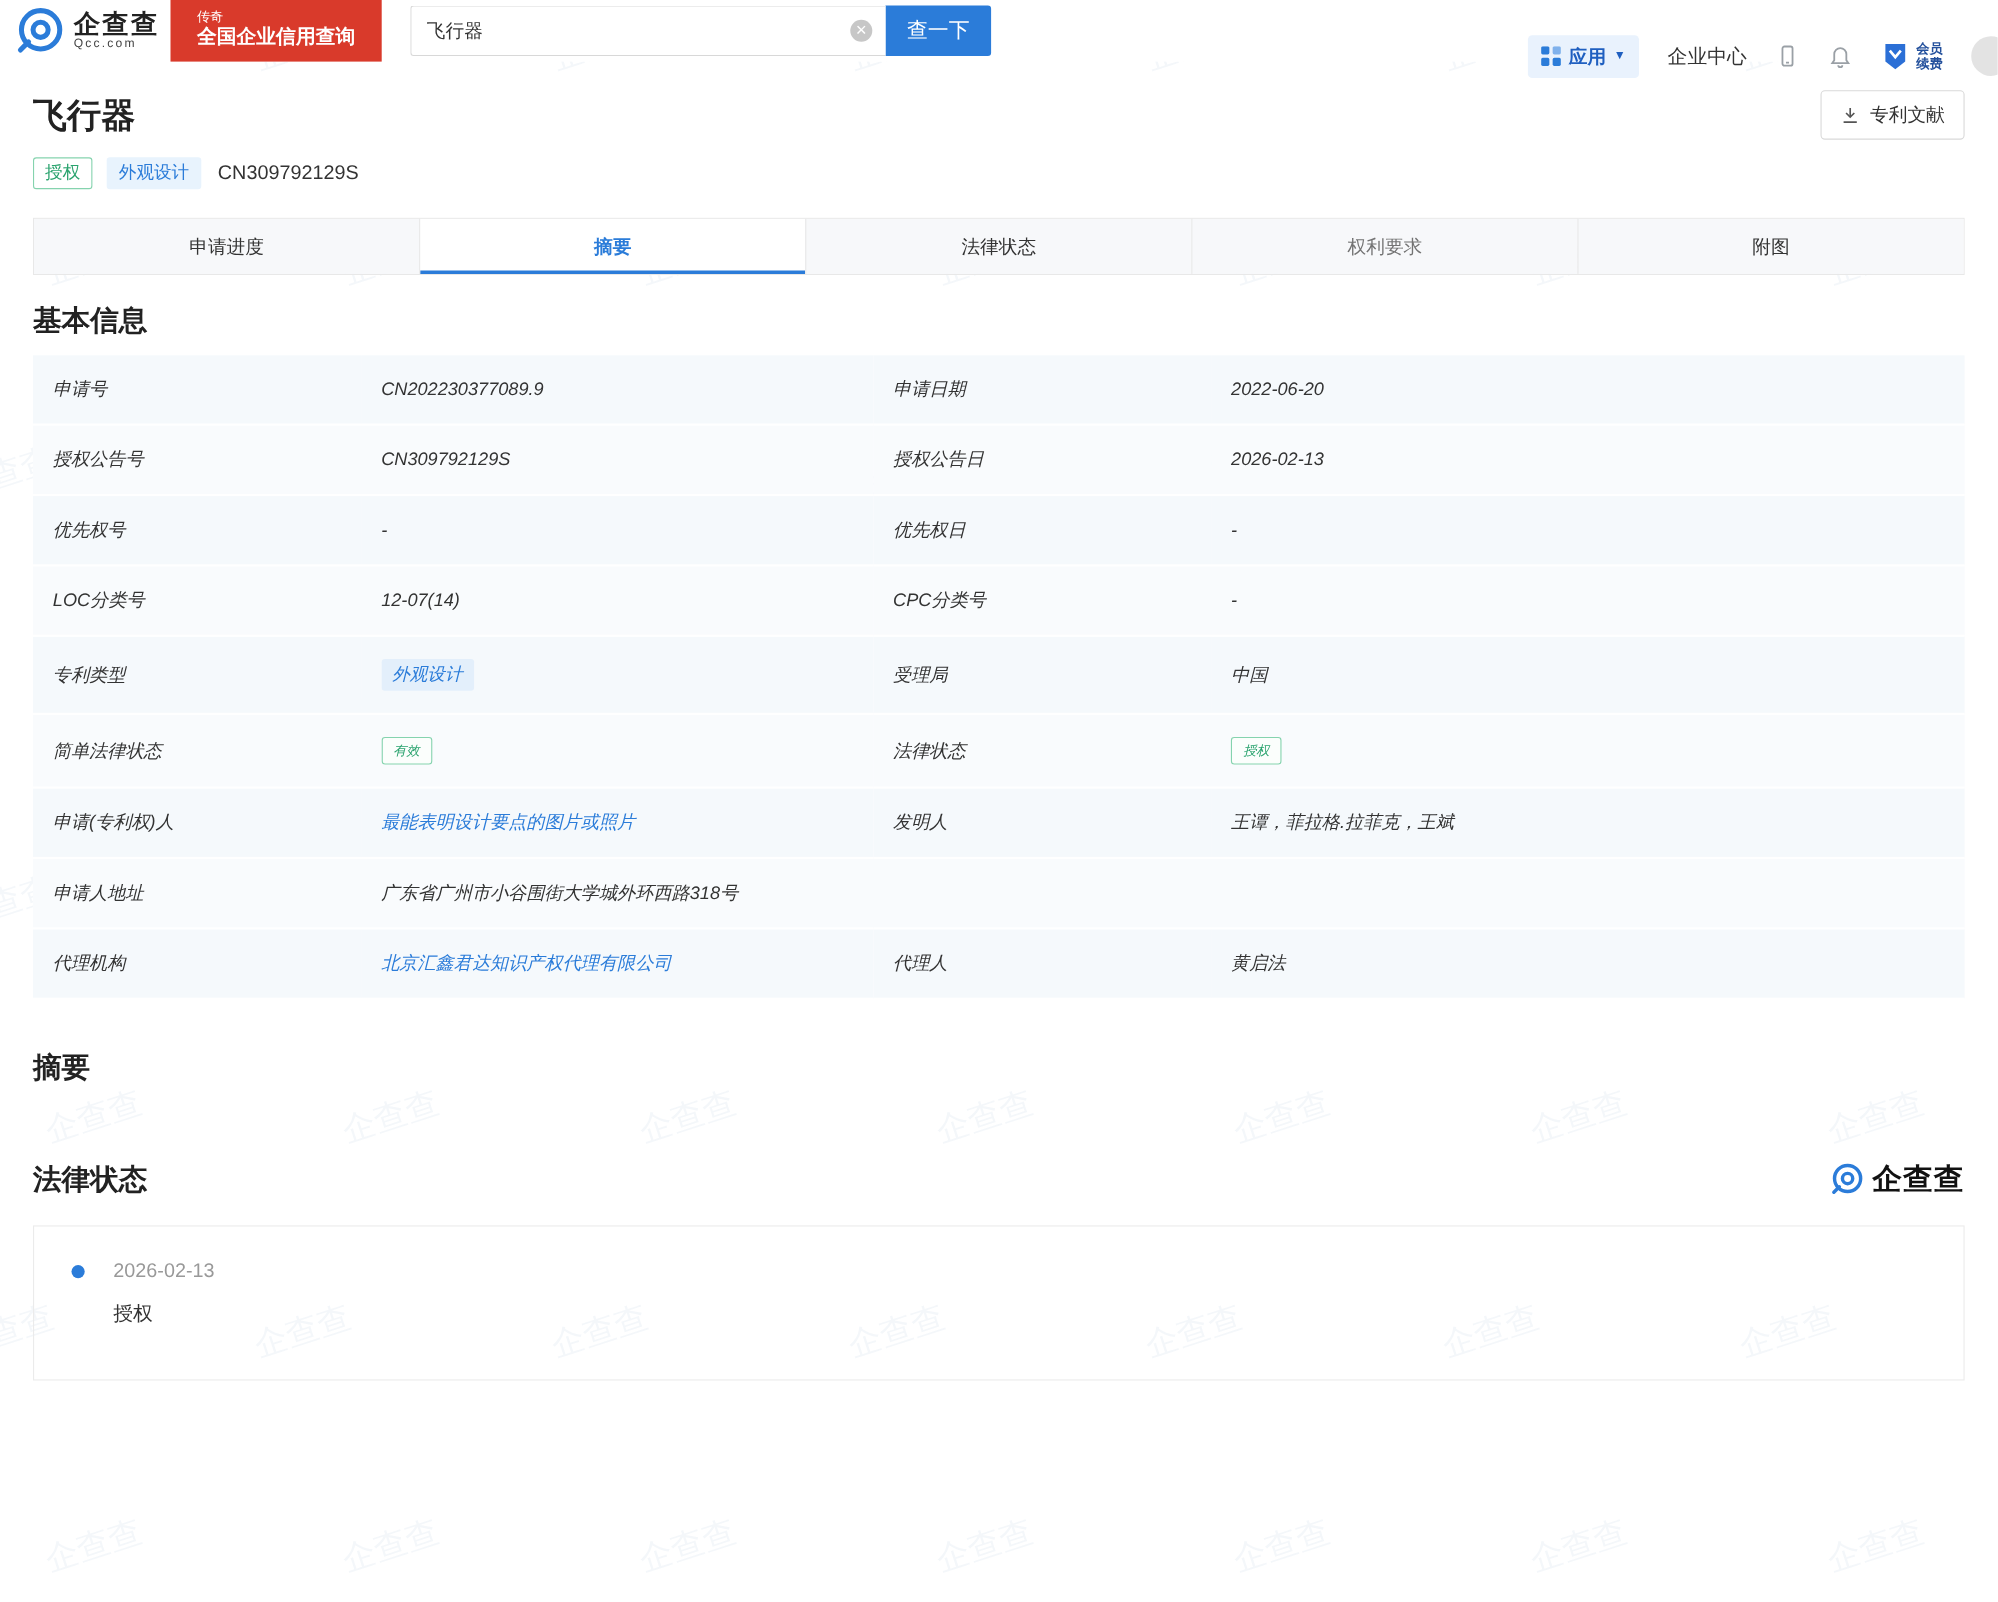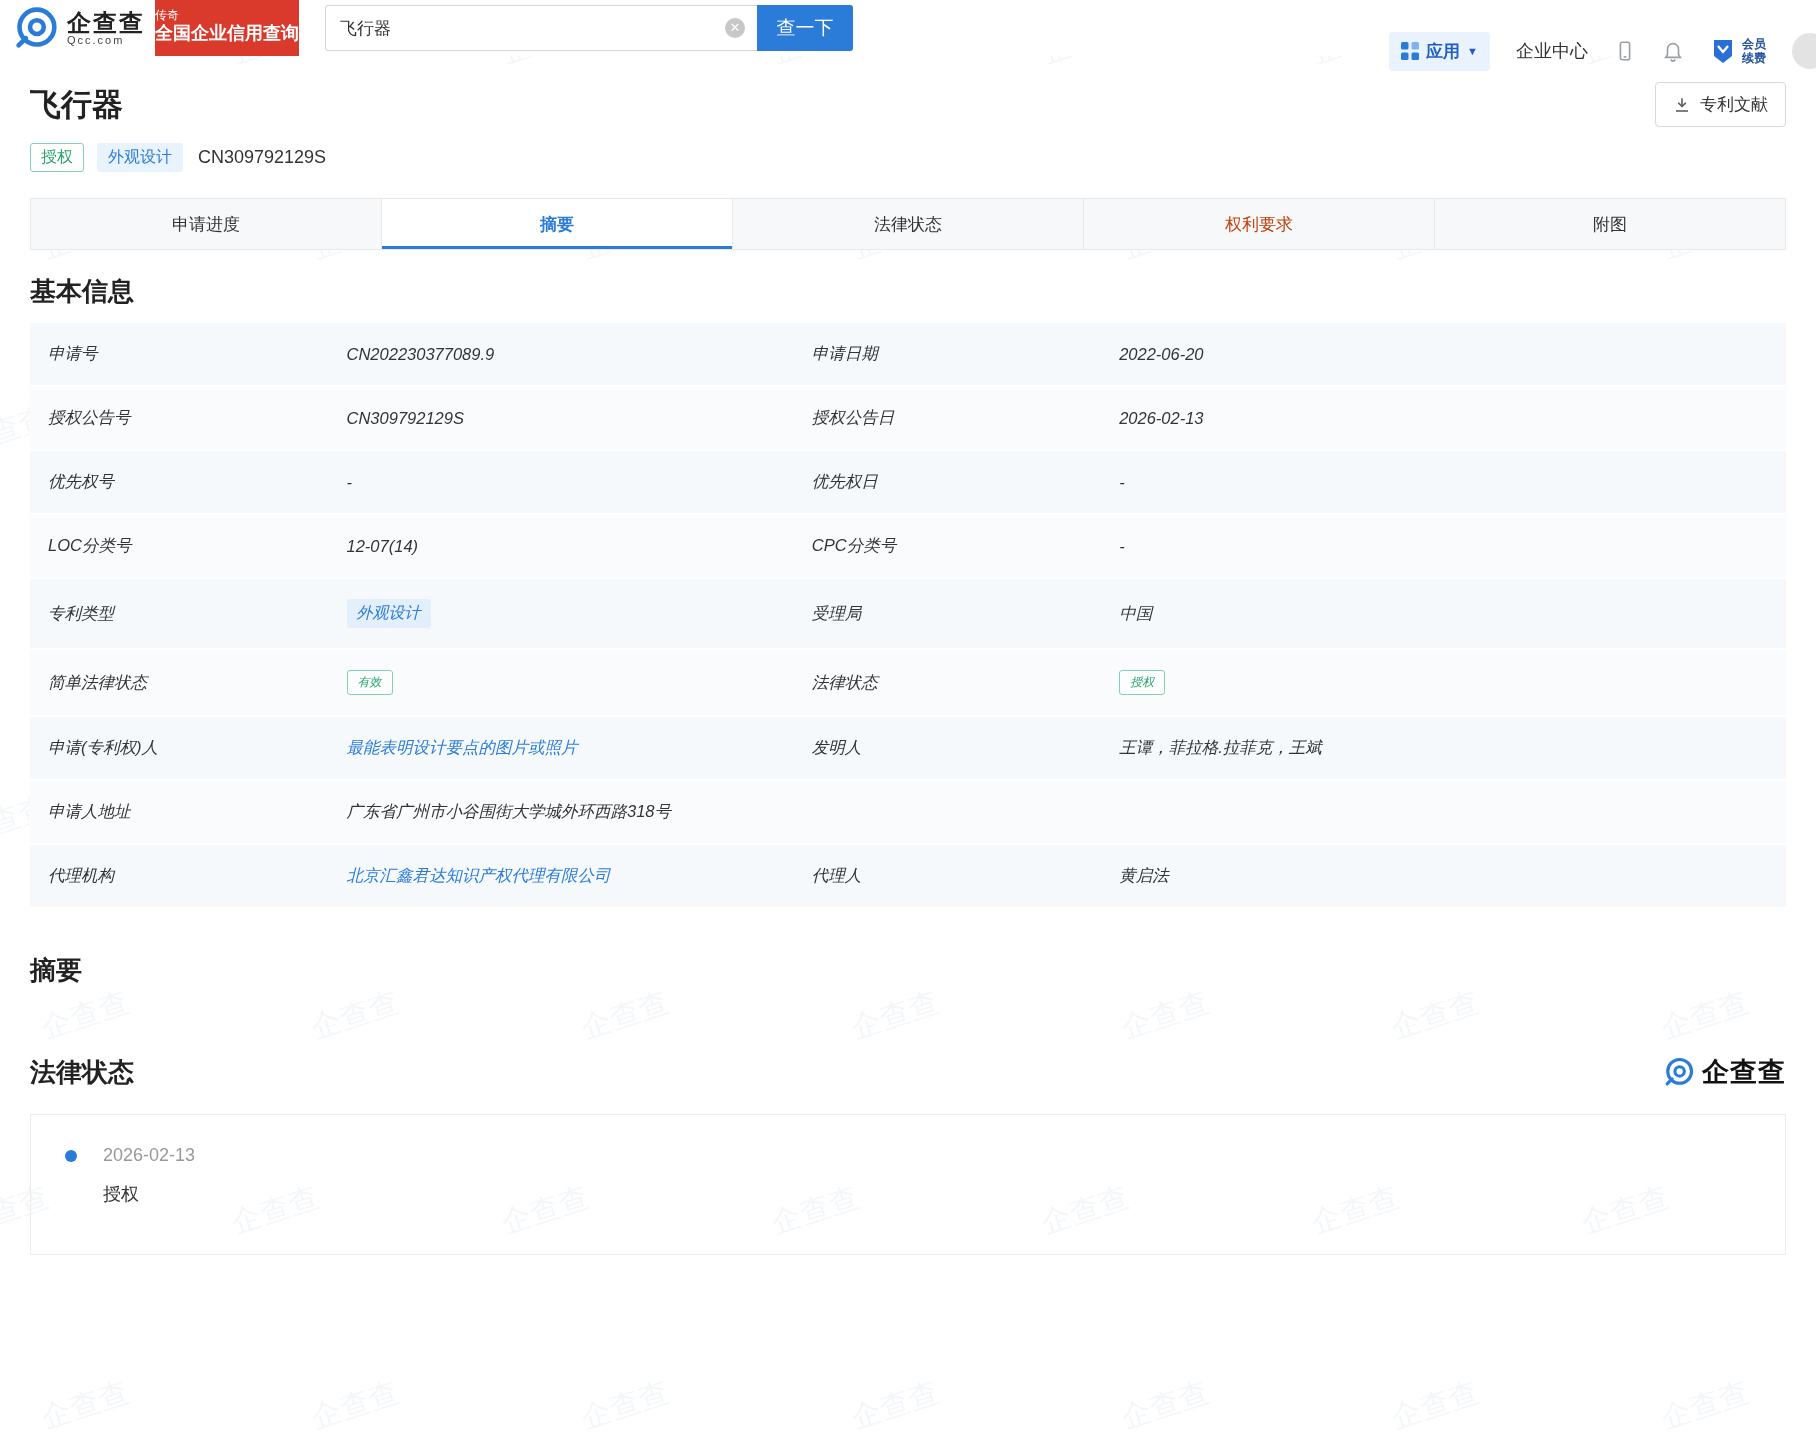--- a/index.html
+++ b/index.html
@@ -13,21 +13,21 @@
   .watermarks { position:absolute; inset:0; overflow:hidden; pointer-events:none; z-index:0; }
   .watermarks span { position:absolute; transform:rotate(-18deg); font-size:30px; color:rgba(40,90,150,0.05); white-space:nowrap; }
 
   
   .header { position:relative; z-index:2; display:flex; align-items:center; height:56px; padding:0 14px; background:#fff; }
   .logo-block { display:flex; align-items:center; gap:9px; }
   .logo-icon svg { width:44px; height:44px; display:block; }
   .logo-texts { line-height:1.05; }
   .logo-title { font-size:24px; font-weight:bold; color:#222; letter-spacing:2px; }
   .logo-sub { font-size:11px; color:#444; letter-spacing:2px; }
-  .promo-badge { align-self:stretch; margin-left:10px; background:#d93a2b; color:#fff; padding:3px 0 6px; display:flex; flex-direction:column; justify-content:center; }
+  .promo-badge { align-self:stretch; margin-left:10px; background:#d93a2b; color:#fff; padding:3px 24px 6px; display:flex; flex-direction:column; justify-content:center; }
   .promo-corner { font-size:12px; line-height:1.2; }
   .promo-text { font-size:18px; font-weight:bold; line-height:1.25; white-space:nowrap; }
   .search-wrap { display:flex; margin-left:26px; align-items:stretch; }
   .search-box { position:relative; }
   .search-input { width:432px; height:46px; border:1px solid #d8d8d8; border-right:none; border-radius:3px 0 0 3px; padding:0 40px 0 14px; font-size:17px; color:#333; outline:none; font-family:inherit; }
   .clear-btn { position:absolute; right:12px; top:13px; width:20px; height:20px; border-radius:50%; background:#c7c7c7; color:#fff; font-size:13px; line-height:20px; text-align:center; cursor:pointer; }
   .search-btn { width:96px; height:46px; background:#2b7cd9; color:#fff; font-size:19px; border:none; border-radius:0 3px 3px 0; cursor:pointer; font-family:inherit; }
   .header-right { margin-left:auto; display:flex; align-items:center; gap:26px;margin-top:46px; }
   .apps-pill { display:flex; align-items:center; gap:7px; background:#e9f2fd; border-radius:4px; padding:8px 12px; color:#1f5fc0; font-size:17px; font-weight:bold; cursor:pointer; }
   .apps-pill .caret { font-size:11px; color:#1f5fc0; }
@@ -45,21 +45,21 @@
   .doc-btn { margin-left:auto; display:flex; align-items:center; gap:9px; border:1px solid #d9d9d9; background:#fff; border-radius:4px; padding:10px 17px; font-size:17px; color:#333; cursor:pointer; font-family:inherit; }
   .tag-row { display:flex; align-items:center; gap:13px; margin-top:16px; }
   .tag-green { color:#2aa36e; border:1px solid #85d3ae; background:#fff; border-radius:3px; padding:3px 10px; font-size:16px; }
   .tag-blue { color:#2b7cd9; background:#e8f3fd; border-radius:3px; padding:4px 11px; font-size:16px; }
   .patent-number { font-size:18px; color:#333; margin-left:2px; }
 
   .tabs { display:flex; margin-top:26px; border:1px solid #e8e8e8; height:52px; }
   .tab { flex:1; display:flex; align-items:center; justify-content:center; font-size:17px; color:#333; background:#f7f8fa; border-left:1px solid #e8e8e8; cursor:pointer; }
   .tab:first-child { border-left:none; }
   .tab.active { background:#fff; color:#2b7cd9; font-weight:bold; box-shadow:inset 0 -3px 0 #2b7cd9; }
-  .tab.disabled { color:#c2410c; cursor:default; }
+  .tab.disabled { color:#737373; cursor:default; }
 
   .section-heading { font-size:26px; font-weight:bold; color:#222; margin:24px 0 14px; }
 
   table.info { width:100%; border-collapse:collapse; table-layout:fixed; }
   table.info td { padding:20px 18px; font-size:16.5px; color:#333; border-bottom:2px solid #fff; vertical-align:middle; word-break:break-all;font-style:italic; }
   table.info tr { background:#f5f9fc; }
   table.info tr:nth-child(even) { background:#f9fbfd; }
   td.lbl { color:#333; }
   .link { color:#2b7cd9; text-decoration:none; cursor:pointer; }
   .cell-tag-green { display:inline-block; color:#2aa36e; border:1px solid #85d3ae; background:#fbfefc; border-radius:3px; padding:3px 10px; font-size:12px; }

